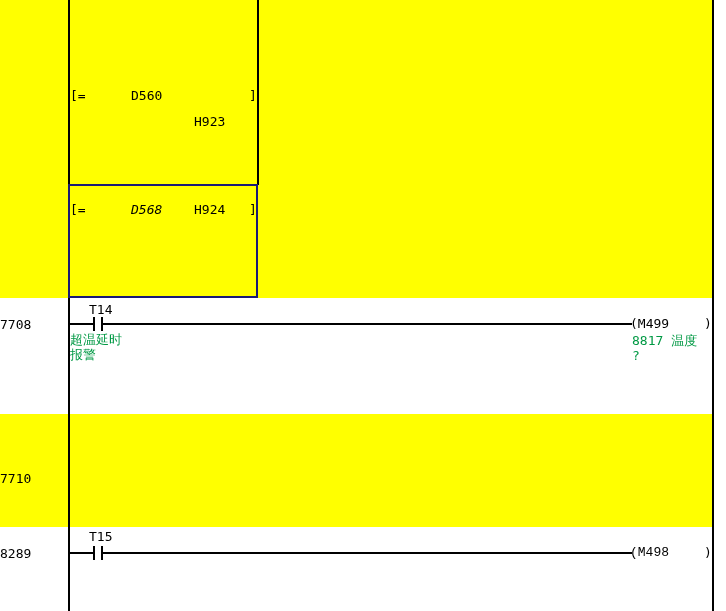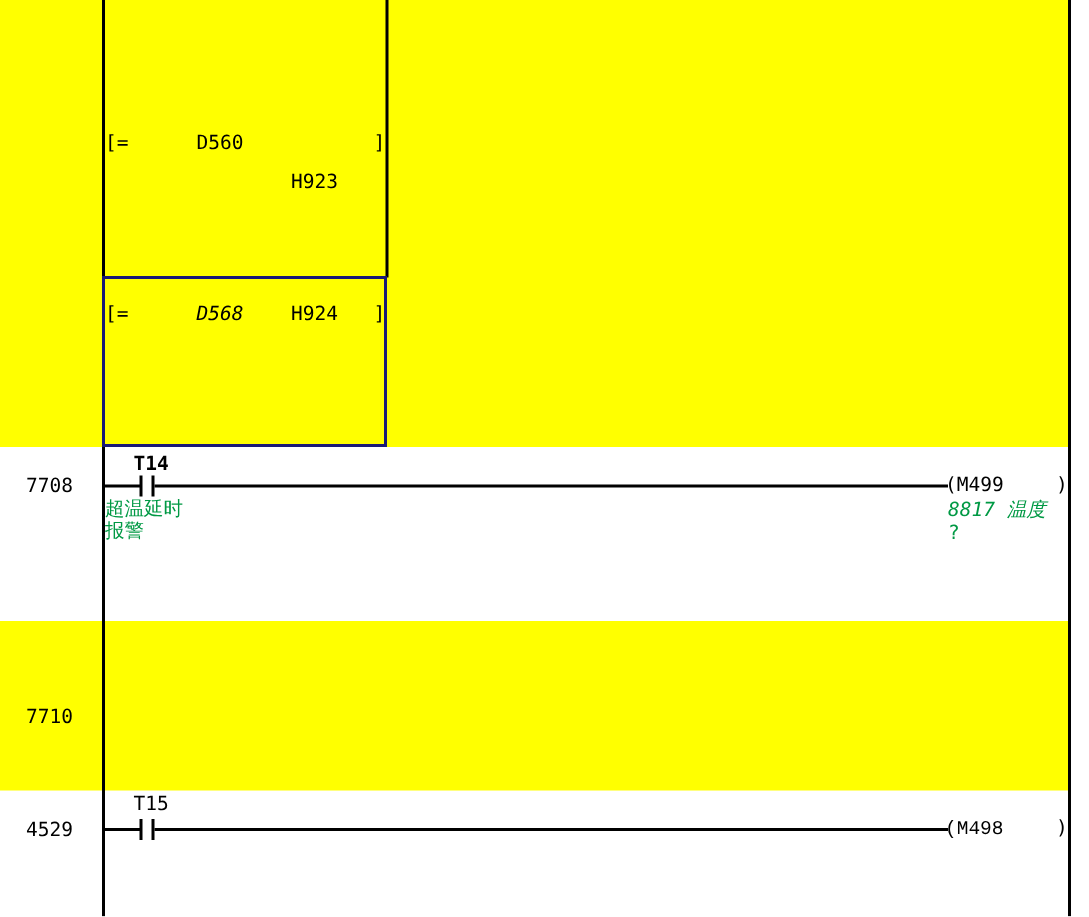--- a/index.html
+++ b/index.html
@@ -4,21 +4,21 @@
 <style>
   html,body{margin:0;padding:0;background:#fff;}
   .canvas{
     position:relative;width:726px;height:611px;background:var(--bg,#fff);
     overflow:hidden;font-family:"DejaVu Sans Mono","Liberation Mono",monospace;
   }
   .hl{position:absolute;background:var(--highlight,#ffff00);}
   .rail,.wire,.bar,.vline{position:absolute;background:var(--wire,#000);}
   .t{position:absolute;font-size:13px;line-height:15px;white-space:pre;color:var(--wire,#000);}
   .green{color:var(--comment,#009944);}
-  .num{width:66px;text-align:center;}
+  .num{width:66px;text-align:left;}
   .selbox{position:absolute;border:2px solid var(--selection,#1a1a75);background:transparent;box-sizing:border-box;}
   .hotspot{position:absolute;background:transparent;}
 </style>
 </head>
 <body>
 
 <div class="canvas">
 
   <div class="hl" style="left:0;top:0;width:713px;height:298px;"></div>
   <div class="hl" style="left:0;top:414px;width:713px;height:113px;"></div>
@@ -38,39 +38,39 @@
   <div class="selbox" style="left:68px;top:184px;width:190px;height:114px;"></div>
 
   <div>
     <span class="t" style="left:70px;top:202px;">[=</span>
     <span class="t" style="left:131px;top:202px;font-style:italic;">D568</span>
     <span class="t" style="left:194px;top:202px;">H924</span>
     <span class="t" style="left:249px;top:202px;">]</span>
   </div>
 
   <span class="t num" style="left:0;top:317px;">7708</span>
-  <span class="t" style="left:89px;top:302px;font-weight:bold;">T14</span>
+  <span class="t" style="left:89px;top:302px;">T14</span>
   <div class="wire" style="left:70px;top:323px;width:24px;height:2px;"></div>
   <div class="hotspot" style="left:88px;top:315px;width:20px;height:18px;">
     <div class="bar" style="left:5px;top:2px;width:2px;height:14px;"></div>
     <div class="bar" style="left:13px;top:2px;width:2px;height:14px;"></div>
   </div>
   <div class="wire" style="left:103px;top:323px;width:529px;height:2px;"></div>
   <span class="t green" style="left:70px;top:332px;text-align:right;">超温延时</span>
   <span class="t green" style="left:70px;top:347px;">报警</span>
   <div>
     <span class="t" style="left:630px;top:316px;">(M499</span>
     <span class="t" style="left:704px;top:316px;">)</span>
   </div>
-  <span class="t green" style="left:632px;top:333px;font-style:italic;">8817 温度</span>
+  <span class="t green" style="left:632px;top:333px;">8817 温度</span>
   <span class="t green" style="left:632px;top:348px;">?</span>
 
   <span class="t num" style="left:0;top:431px;margin-top:40px;">7710</span>
 
-  <span class="t num" style="left:0;top:546px;">4529</span>
+  <span class="t num" style="left:0;top:546px;">8289</span>
   <span class="t" style="left:89px;top:529px;">T15</span>
   <div class="wire" style="left:70px;top:552px;width:24px;height:2px;"></div>
   <div class="hotspot" style="left:88px;top:544px;width:20px;height:18px;">
     <div class="bar" style="left:5px;top:2px;width:2px;height:14px;"></div>
     <div class="bar" style="left:13px;top:2px;width:2px;height:14px;"></div>
   </div>
   <div class="wire" style="left:103px;top:552px;width:529px;height:2px;"></div>
   <div>
     <span class="t" style="left:630px;top:545px;font-family:Liberation Mono, monospace;">(M498</span>
     <span class="t" style="left:704px;top:545px;">)</span>

